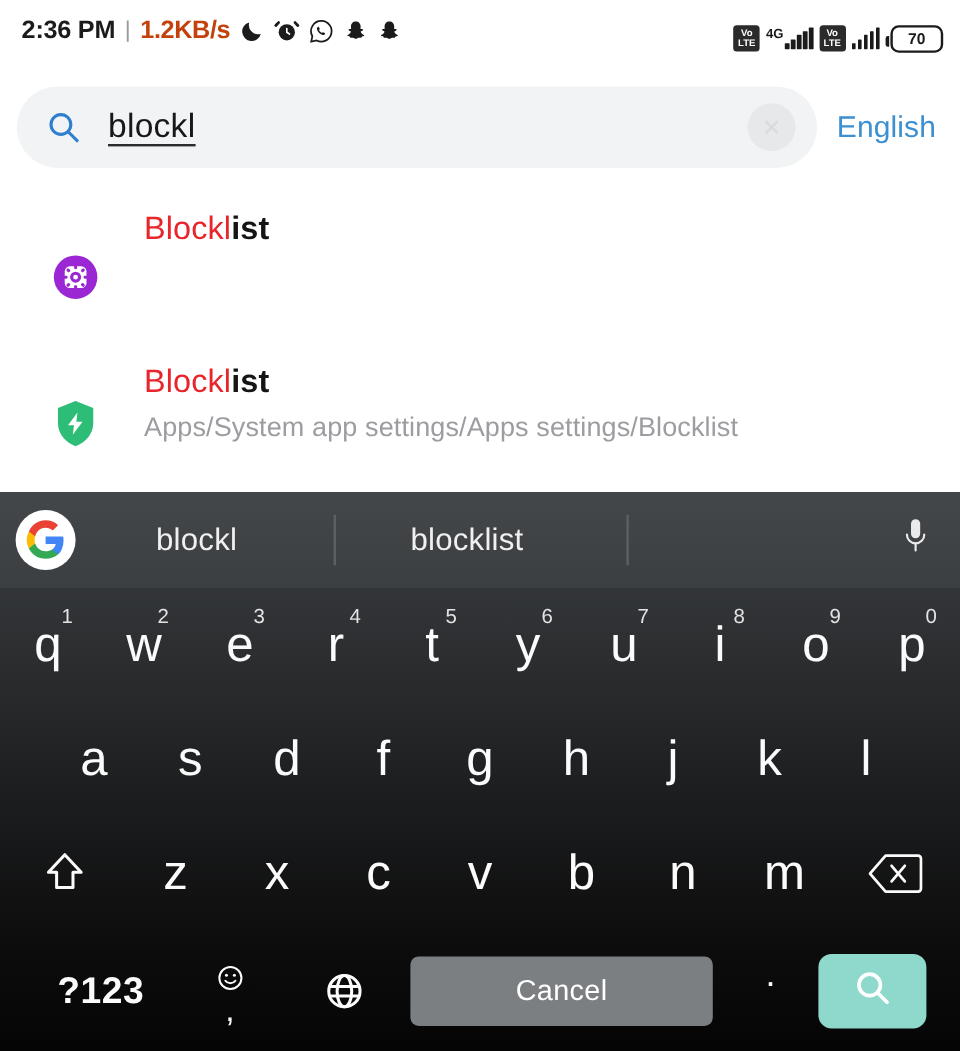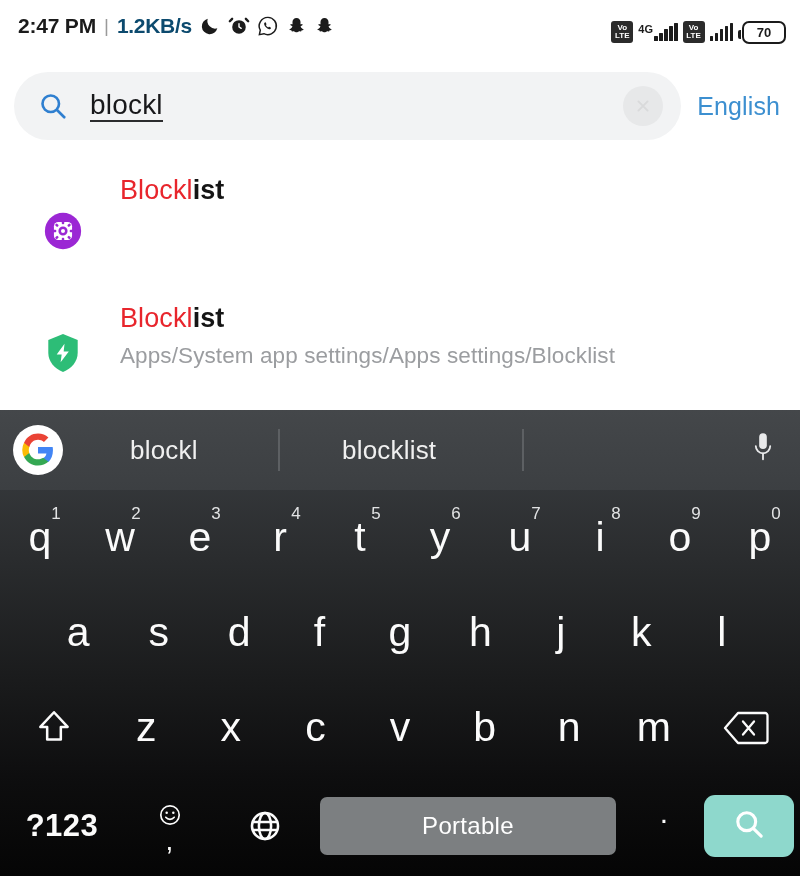--- a/index.html
+++ b/index.html
@@ -14,21 +14,21 @@
   
   .statusbar{
     position:absolute; top:0; left:0; width:800px; height:52px;
     background:#ffffff;
     display:flex; align-items:center; justify-content:space-between;
     padding:0 14px 0 18px;
   }
   .sb-left{ display:flex; align-items:center; gap:7px; }
   .sb-clock{ font-size:21px; font-weight:bold; color:#1b1b1b; letter-spacing:-.2px; }
   .sb-sep{ font-size:19px; color:#9a9a9a; font-weight:400; margin:0 1px; }
-  .sb-net{ font-size:21px; font-weight:bold; color:#0c4a6e; letter-spacing:-.3px; }
+  .sb-net{ font-size:21px; font-weight:bold; color:#c2410c; letter-spacing:-.3px; }
   .sb-ic{ display:inline-flex; align-items:center; justify-content:center; }
   .sb-right{ display:flex; align-items:center; gap:5px;margin-top:12px; }
   .volte{
     background:#2b2b2b; color:#fff; border-radius:3px;
     width:22px; height:22px; display:flex; flex-direction:column;
     align-items:center; justify-content:center; line-height:1;
     font-size:8px; font-weight:bold;
   }
   .volte i{ font-style:normal; display:block; font-size:8px; }
   .sig{ display:flex; align-items:flex-end; gap:1.5px; height:18px; }
@@ -128,21 +128,21 @@
     position:absolute; font-size:17px; color:#e2e3e4; font-weight:400;
     top:14px; right:24%;
   }
   .krow2 .key{ font-size:41px; }
   .row2pad{ padding:0 38px; }
   .row3pad{ padding:0 4px; }
 
   .shiftkey,.bskey{ flex:0 0 100px; display:flex; align-items:center; justify-content:center; }
   .row3letters{ flex:1; display:flex; }
 
-  .krow4{ padding:0 2px; }
+  .krow4{ padding:0 24px; }
   .k123{ flex:0 0 120px; display:flex; align-items:center; justify-content:center;
          font-size:31px; font-weight:bold; color:#fbfbfb; letter-spacing:.5px;}
   .kemoji{ flex:0 0 95px; display:flex; flex-direction:column; align-items:center; justify-content:center; gap:3px;}
   .kcomma{ font-size:28px; color:#fbfbfb; line-height:.5; }
   .kglobe{ flex:0 0 95px; display:flex; align-items:center; justify-content:center; }
   .kspace{
     flex:1; height:58px; margin:0 8px; background:#7c7f81; border-radius:7px;
     display:flex; align-items:center; justify-content:center;
     color:#fff; font-size:24px; letter-spacing:.3px;
   }
@@ -151,21 +151,21 @@
   .kenter{
     flex:0 0 90px; height:62px; background:#8ed8cc; border-radius:11px;
     display:flex; align-items:center; justify-content:center; margin-right:4px;
   }
 </style>
 </head>
 <body>
 
 <div class="statusbar">
   <div class="sb-left">
-    <span class="sb-clock">2:47 PM</span>
+    <span class="sb-clock">2:36 PM</span>
     <span class="sb-sep">|</span>
     <span class="sb-net">1.2KB/s</span>
     <span class="sb-ic">
       <svg width="22" height="22" viewBox="0 0 24 24">
           <path d="M20 14.5A8.5 8.5 0 0 1 9.5 4 8.6 8.6 0 1 0 20 14.5z" fill="#1b1b1b"></path>
         </svg>
     </span>
     <span class="sb-ic">
       <svg width="22" height="22" viewBox="0 0 24 24">
         <circle cx="12" cy="13" r="7.4" fill="#1b1b1b"></circle>
@@ -430,21 +430,21 @@
       <span class="kcomma">,</span>
     </div>
     <div class="kglobe">
       <svg width="34" height="34" viewBox="0 0 24 24">
         <circle cx="12" cy="12" r="9.2" fill="none" stroke="#fbfbfb" stroke-width="1.8"></circle>
         <ellipse cx="12" cy="12" rx="4.3" ry="9.2" fill="none" stroke="#fbfbfb" stroke-width="1.8"></ellipse>
         <path d="M3.2 9.2h17.6M3.2 14.8h17.6" stroke="#fbfbfb" stroke-width="1.8"></path>
       </svg>
     </div>
     <div class="kspace">
-        <span>Portable</span>
+        <span>Cancel</span>
       </div>
     <div class="kperiod">
         <span>.</span>
       </div>
     <div class="kenter">
       <span>
         <svg width="34" height="34" viewBox="0 0 24 24">
           <circle cx="10.4" cy="10.4" r="6.3" fill="none" stroke="#ffffff" stroke-width="2.2"></circle>
           <path d="M15.2 15.2 L20.6 20.6" stroke="#ffffff" stroke-width="2.2" stroke-linecap="round"></path>
         </svg>

